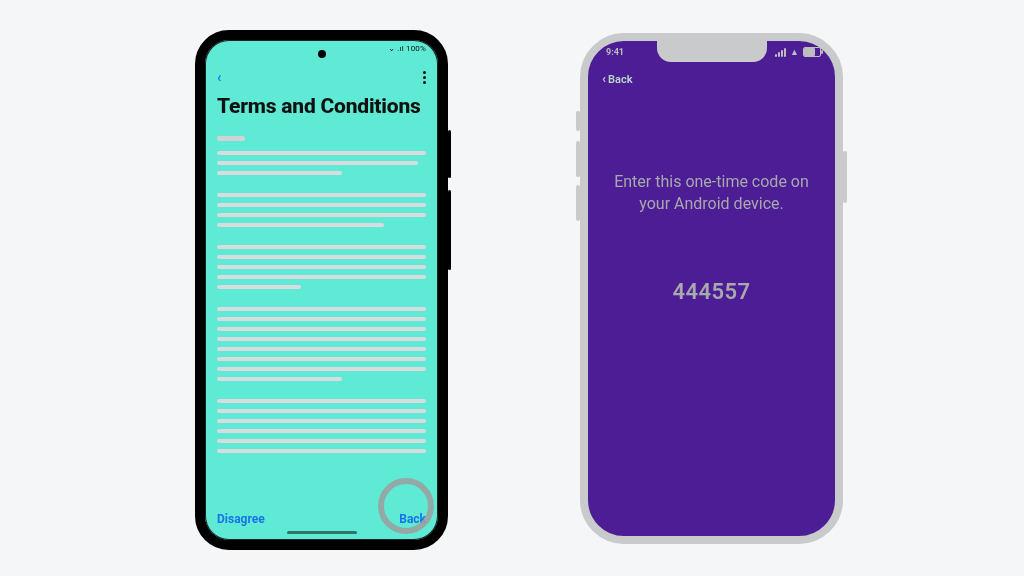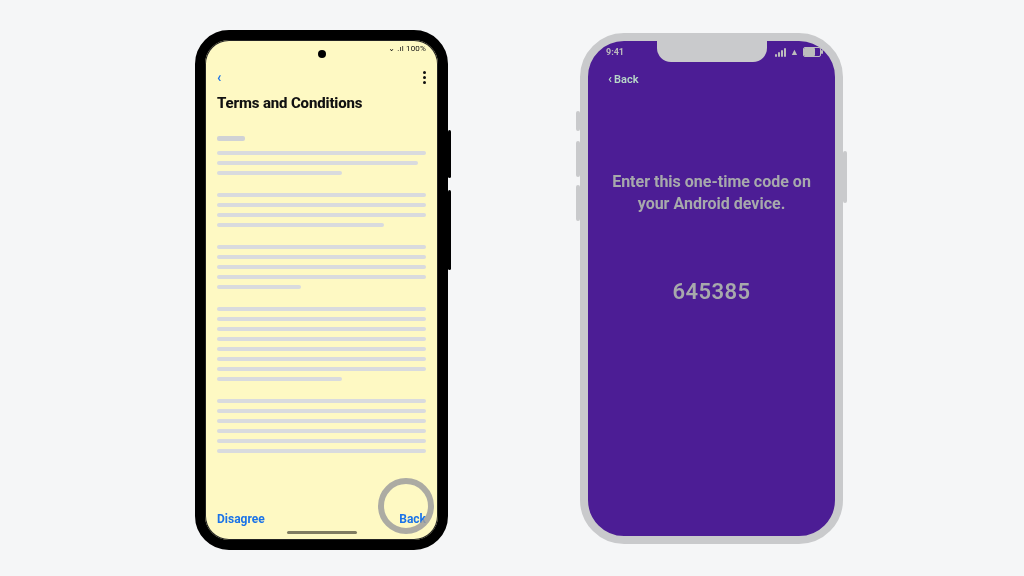--- a/index.html
+++ b/index.html
@@ -1,35 +1,35 @@
 <!DOCTYPE html>
 <html><head>
 <meta charset="utf-8">
 <style>
   html,body{margin:0;padding:0;width:1024px;height:576px;background:#f5f6f7;font-family:-apple-system,BlinkMacSystemFont,"Segoe UI",Roboto,Helvetica,Arial,sans-serif;overflow:hidden}
   .stage{position:relative;width:1024px;height:576px}
 
   
   .android{
     position:absolute;left:195px;top:30px;width:233px;height:500px;
-    border:10px solid #000;border-radius:34px;background:#fef9c3;
+    border:10px solid #000;border-radius:34px;background:#5eead4;
     box-shadow:0 0 0 1px #222 inset;
   }
   .android .side-btn1{position:absolute;right:-13px;top:90px;width:3px;height:48px;background:#000;border-radius:2px}
   .android .side-btn2{position:absolute;right:-13px;top:150px;width:3px;height:80px;background:#000;border-radius:2px}
   .android .camera-dot{position:absolute;top:10px;left:50%;transform:translateX(-50%);width:8px;height:8px;background:#000;border-radius:50%}
   .android .nav-pill{position:absolute;bottom:6px;left:50%;transform:translateX(-50%);width:70px;height:3px;background:#000;opacity:.5;border-radius:2px}
 
   .a-status{position:absolute;top:4px;right:12px;font-size:8px;color:#111;letter-spacing:.02em}
   .a-toolbar{position:absolute;top:26px;left:0;right:0;height:22px;display:flex;align-items:center;justify-content:space-between;padding:0 12px;box-sizing:border-box}
   .a-back{color:#1a73e8;font-size:14px;font-weight:700}
   .a-more{display:flex;flex-direction:column;gap:2px}
   .a-more span{width:3px;height:3px;background:#111;border-radius:50%}
 
-  .a-title{position:absolute;top:54px;left:12px;right:12px;font-size:15px;font-weight:800;color:#111;letter-spacing:-.01em}
+  .a-title{position:absolute;top:54px;left:12px;right:12px;font-size:21px;font-weight:800;color:#111;letter-spacing:-.01em}
 
   .a-body{position:absolute;top:96px;left:12px;right:12px;bottom:44px;overflow:hidden}
   .ph-short{width:28px;height:5px;background:#d0d2d5;border-radius:2px;margin-bottom:10px}
   .ph-line{height:4px;background:#d9dbde;border-radius:2px;margin-bottom:6px}
   .ph-gap{height:12px}
   .w100{width:100%}.w96{width:96%}.w80{width:80%}.w60{width:60%}.w40{width:40%}
 
   .a-actions{position:absolute;bottom:14px;left:12px;right:12px;display:flex;justify-content:space-between;align-items:flex-start;font-size:12px;font-weight:700;color:#1a73e8}
   .agree-ring{position:absolute;right:-8px;bottom:-8px;width:44px;height:44px;border:6px solid #9e9e9e;border-radius:50%;opacity:.85;pointer-events:none}
 
@@ -49,26 +49,26 @@
     position:absolute;top:6px;right:14px;display:flex;align-items:center;gap:4px;color:#bdbdbd;
   }
   .sig-bars{display:inline-flex;align-items:flex-end;gap:1px}
   .sig-bars span{display:inline-block;width:2px;background:#bdbdbd;border-radius:1px}
   .sig-bars span:nth-child(1){height:3px}.sig-bars span:nth-child(2){height:5px}.sig-bars span:nth-child(3){height:7px}.sig-bars span:nth-child(4){height:9px}
   .wifi-glyph{font-size:9px;line-height:1}
   .batt{width:16px;height:8px;border:1px solid #bdbdbd;border-radius:2px;position:relative}
   .batt::after{content:"";position:absolute;right:-3px;top:2px;width:2px;height:4px;background:#bdbdbd;border-radius:1px}
   .batt i{display:block;width:70%;height:100%;background:#bdbdbd;border-radius:1px}
 
-  .i-back{position:absolute;top:30px;left:20px;font-size:11px;font-weight:600;color:#b7d8c8}
+  .i-back{position:absolute;top:30px;left:14px;font-size:11px;font-weight:600;color:#b7d8c8}
   .i-back .chev{font-size:13px;margin-right:2px}
 
   .i-brand{position:absolute;top:96px;left:0;right:0;text-align:center;font-size:12px;font-weight:600;color:#f2c0b2;letter-spacing:.02em}
 
-  .i-msg{position:absolute;top:130px;left:24px;right:24px;text-align:center;font-size:16px;line-height:1.35;font-weight:700;color:#a7a9ac}
+  .i-msg{position:absolute;top:130px;left:24px;right:24px;text-align:center;font-size:16px;line-height:1.35;font-weight:400;color:#a7a9ac}
 
   .i-code{position:absolute;top:238px;left:0;right:0;text-align:center;font-size:22px;font-weight:600;color:#a7a9ac;letter-spacing:.02em}
 </style>
 </head>
 <body>
 
 <div class="stage">
 
   <div class="android">
     <div class="side-btn1"></div>
@@ -154,16 +154,16 @@
         </span>
     </div>
 
     <div class="i-back">
       <span class="chev">‹</span><span>Back</span>
     </div>
 
 
     <div class="i-msg">Enter this one-time code on your Android device.</div>
 
-    <div class="i-code">645385</div>
+    <div class="i-code">444557</div>
   </div>
 
 </div>
 
 </body></html>

